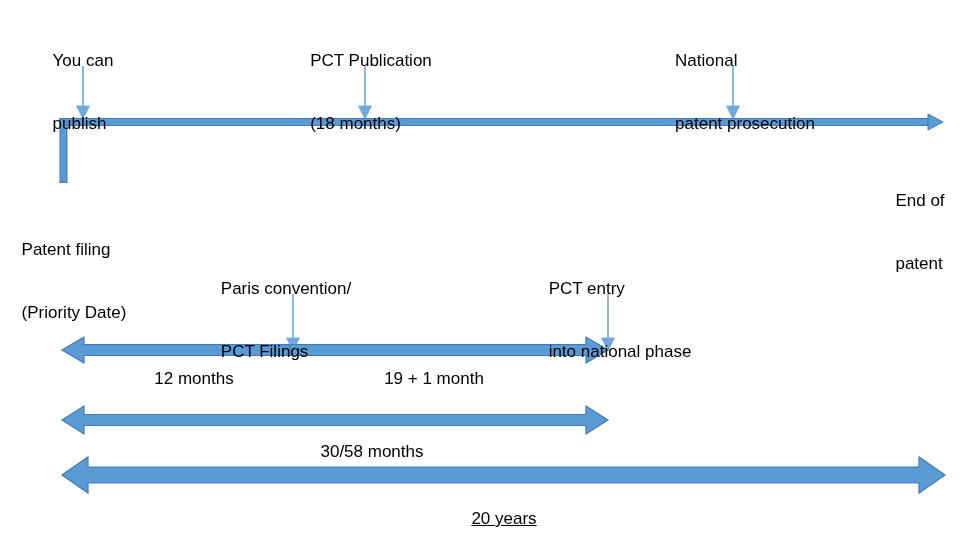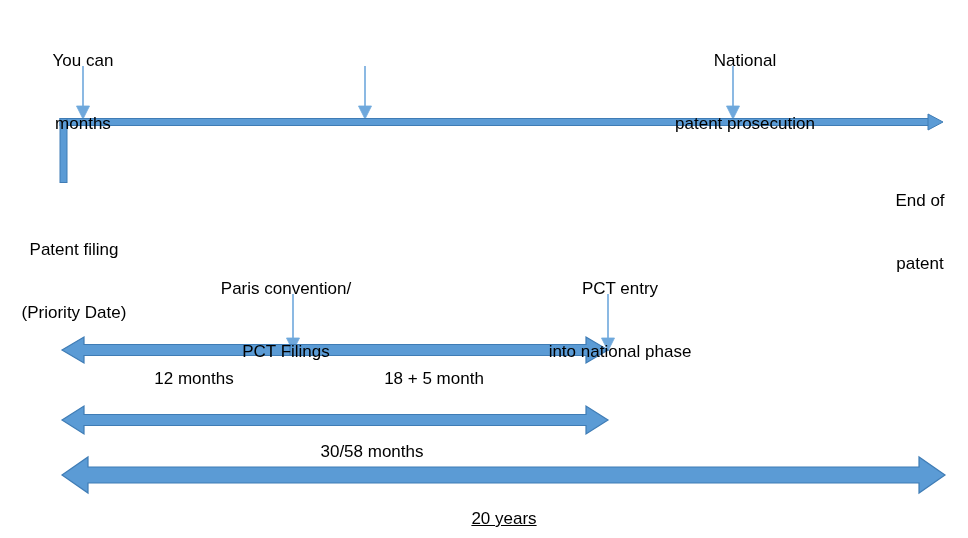--- a/index.html
+++ b/index.html
@@ -25,21 +25,21 @@
     width: 968px;
     height: 538px;
   }
   .lbl {
     position: absolute;
     color: #000000;
     font-family: "Liberation Sans", sans-serif;
     font-size: 17px;
     line-height: 21px;
     white-space: pre;
-    text-align: center;
+    text-align: left;
     letter-spacing: 0px;
   }
   .lbl.center { transform: translateX(-50%); }
 </style>
 </head>
 <body>
 
 <div id="diagram-root">
 
   <svg id="diagram-svg" viewBox="0 0 968 538" xmlns="http://www.w3.org/2000/svg">
@@ -89,24 +89,26 @@
       <path d="M 62,420 L 84,406 L 84,414.5 L 586,414.5 L 586,406 L 608,420 L 586,434 L 586,425.5 L 84,425.5 L 84,434 Z" fill="#5B9BD5" stroke="#3F7CB5" stroke-width="1.2" stroke-linejoin="miter"></path>
     </g>
 
     <g>
       <path d="M 62,475 L 88,457 L 88,467 L 919,467 L 919,457 L 945,475 L 919,493 L 919,483 L 88,483 L 88,493 Z" fill="#5B9BD5" stroke="#3F7CB5" stroke-width="1.2" stroke-linejoin="miter"></path>
     </g>
   </svg>
 
   <div class="lbl center" style="left:83px; top:8px;">
     <div>You can</div>
-    <div>months</div>
+    <div>publish</div>
   </div>
 
   <div class="lbl center" style="left:371px; top:8px;">
+    <div>PCT Publication</div>
+    <div>(18 months)</div>
   </div>
 
   <div class="lbl center" style="left:74px; top:197px;">
     <div>Patent filing</div>
     <div>(Priority Date)</div>
   </div>
 
   <div class="lbl center" style="left:745px; top:8px;">
     <div>National</div>
     <div>patent prosecution</div>
@@ -122,19 +124,19 @@
     <div>PCT Filings</div>
   </div>
 
   <div class="lbl center" style="left:620px; top:236px;">
     <div>PCT entry</div>
     <div>into national phase</div>
   </div>
 
   <div class="lbl center" style="left:194px; top:368px;">12 months</div>
 
-  <div class="lbl center" style="left:434px; top:368px;">18 + 5 month</div>
+  <div class="lbl center" style="left:434px; top:368px;">19 + 1 month</div>
 
   <div class="lbl center" style="left:372px; top:441px;">30/58 months</div>
 
   <div class="lbl center" style="left:504px; top:508px;text-decoration:underline;">20 years</div>
 
 </div>
 
 </body></html>

